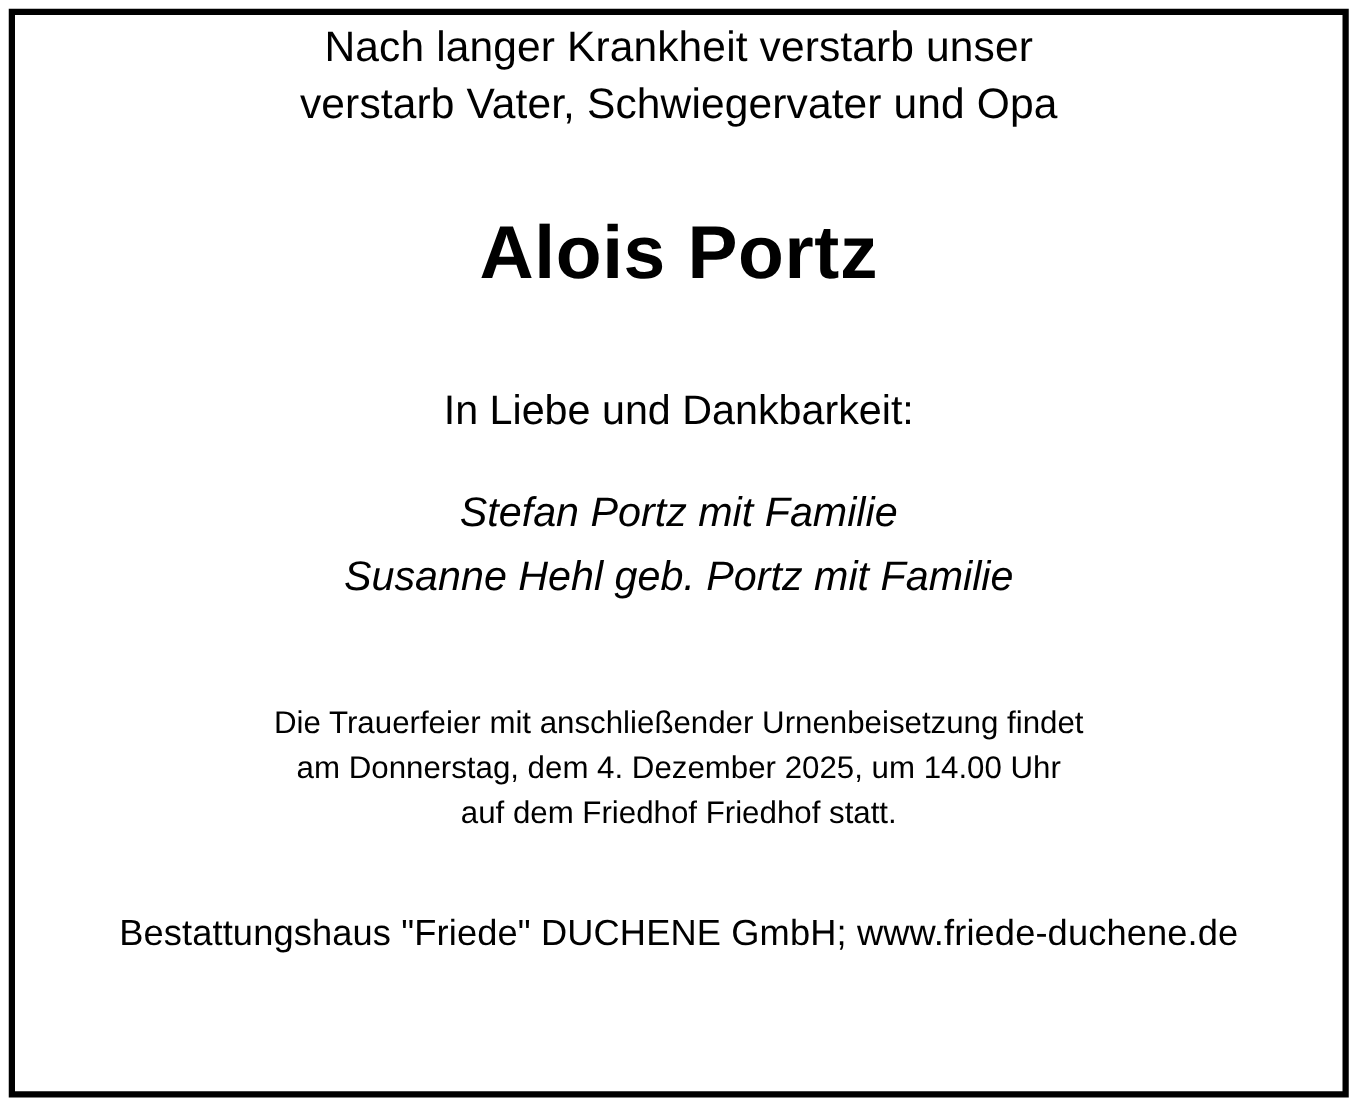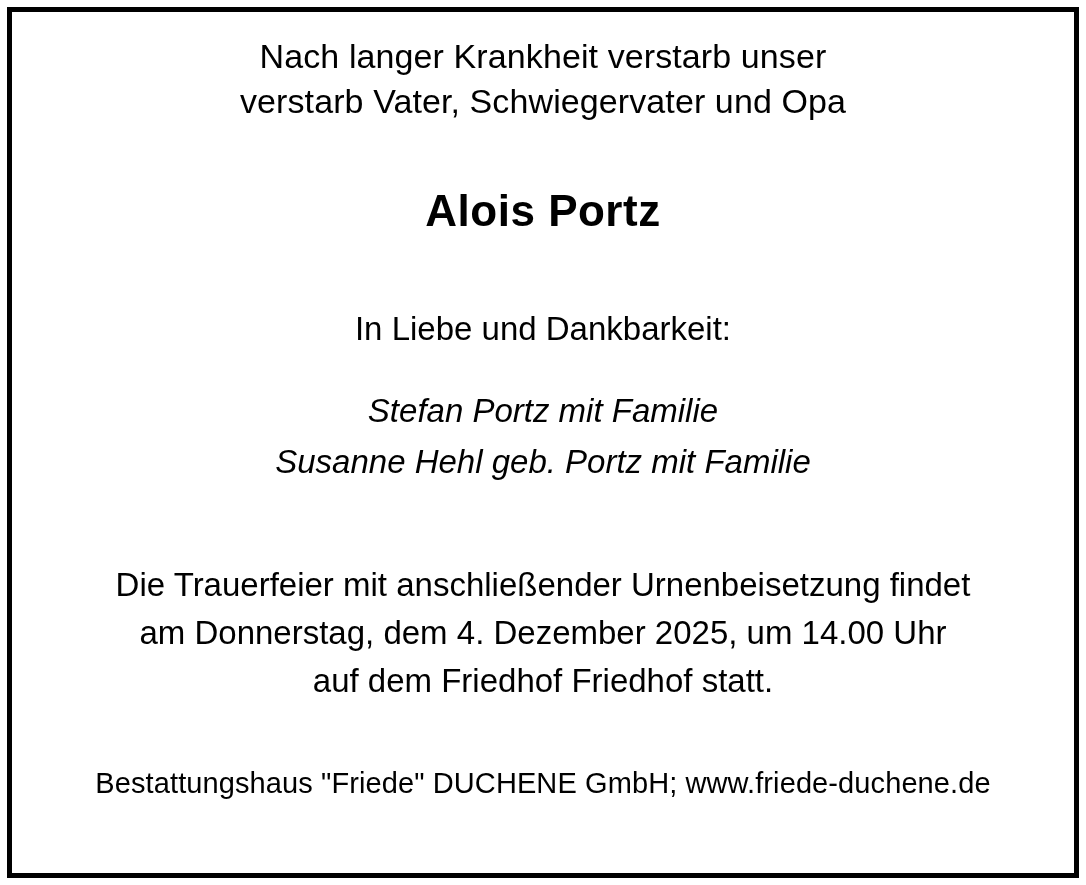--- a/index.html
+++ b/index.html
@@ -27,37 +27,37 @@
     border: 5px solid #000000;
     box-sizing: border-box;
   }
   .obituary-inner {
     position: absolute;
     left: 0;
     top: 0;
     width: 100%;
     height: 100%;
     box-sizing: border-box;
-    padding: 34px 34px 20px 34px;
+    padding: 16px 34px 20px 34px;
     display: flex;
     flex-direction: column;
     align-items: center;
     text-align: center;
     color: #000000;
   }
   .intro {
     font-size: 34px;
     line-height: 1.32;
     letter-spacing: 0.1px;
   }
   .intro-line {
     display: block;
   }
   .name {
-    font-size: 44px;
+    font-size: 60px;
     font-weight: bold;
     letter-spacing: 0.5px;
     margin-top: 64px;
     line-height: 1.05;
   }
   .dates {
     font-size: 37px;
     margin-top: 14px;
     letter-spacing: 0.2px;
   }
@@ -74,21 +74,21 @@
   .family {
     font-style: italic;
     font-size: 33px;
     margin-top: 34px;
     line-height: 1.55;
   }
   .family-line {
     display: block;
   }
   .ceremony {
-    font-size: 33px;
+    font-size: 25px;
     margin-top: 74px;
     line-height: 1.45;
   }
   .ceremony-line {
     display: block;
   }
   .footer {
     font-size: 29px;
     margin-top: 62px;
     letter-spacing: 0.1px;

